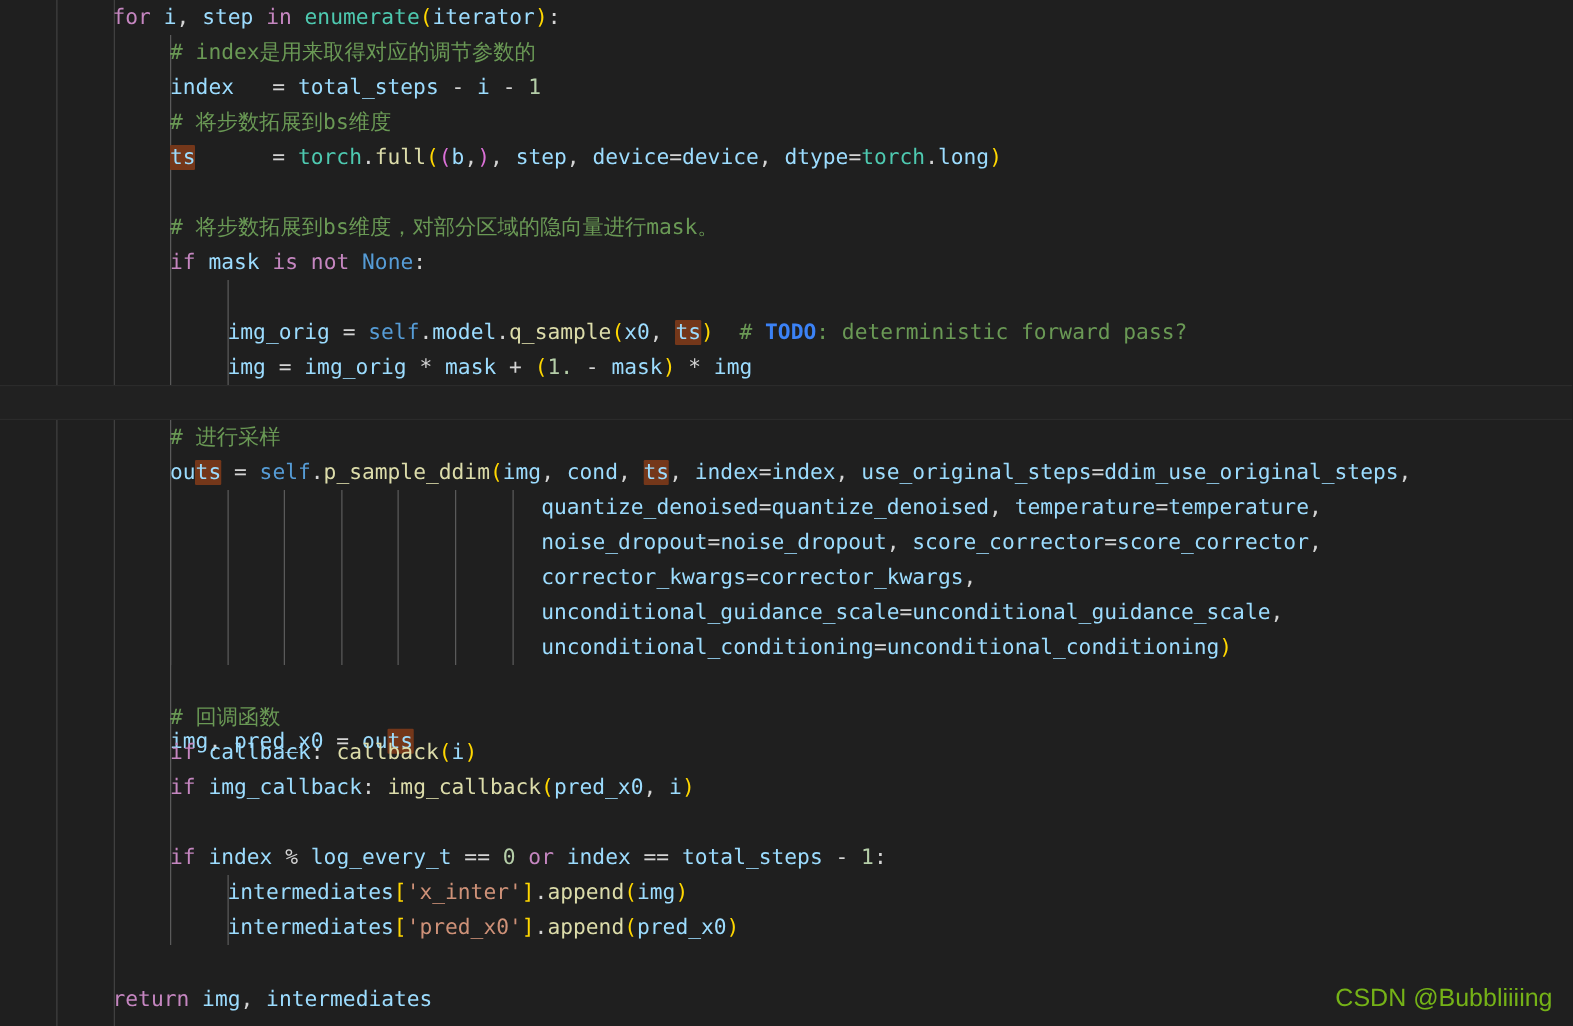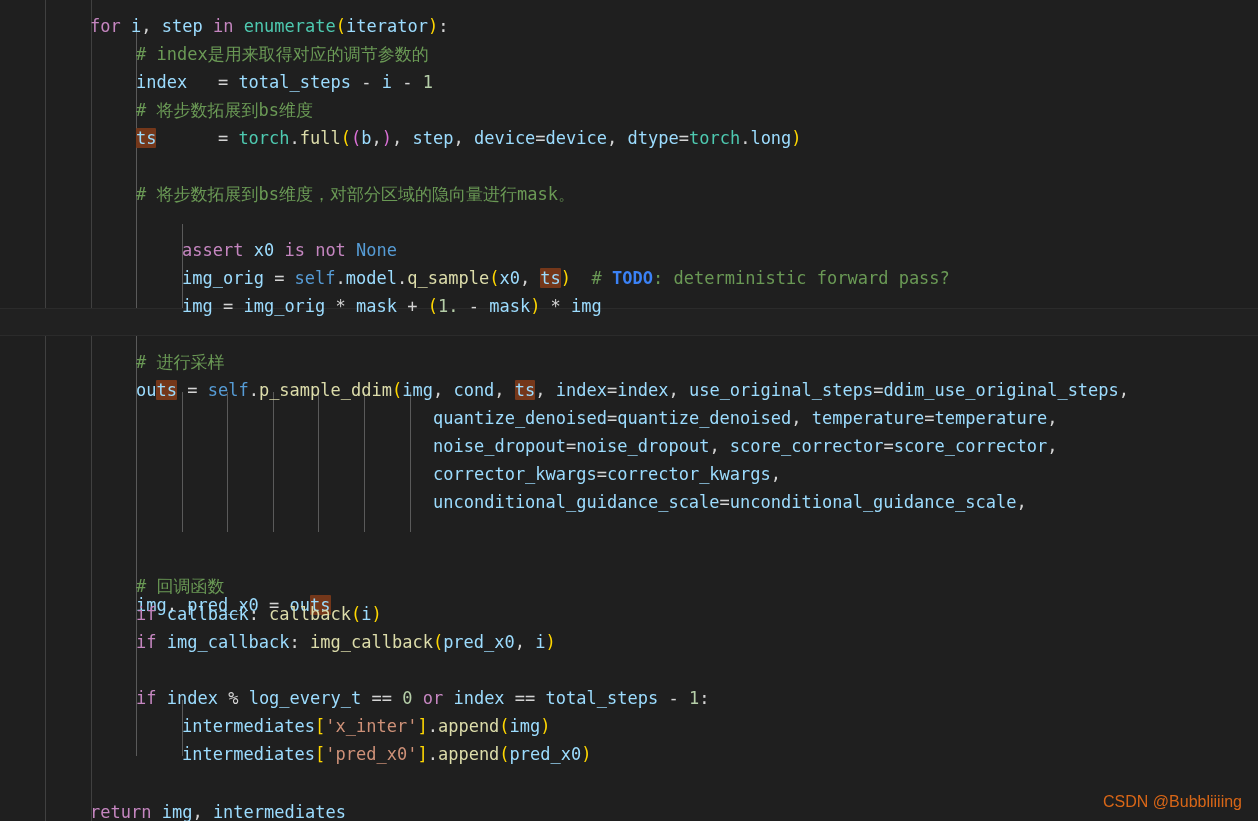--- a/index.html
+++ b/index.html
@@ -50,21 +50,21 @@
     line-height: 28px;
     white-space: pre;
     font-size: 17px;
     font-family: "DejaVu Sans Mono", "Liberation Mono", monospace;
     letter-spacing: 0px;
   }
 
   .line .txt {
     position: absolute;
     left: 0;
-    top: 12px;
+    top: 0;
     white-space: pre;
   }
 
   
   .current-line {
     position: absolute;
     left: 0;
     right: 0;
     height: 28px;
     background: #212121;
@@ -100,22 +100,22 @@
   .match {
     background: #74371a;
     border-radius: 1px;
   }
 
   
   .watermark {
     position: absolute;
     right: 16px;
     bottom: 10px;
-    color: #f97316;
-    font-size: 16px;
+    color: #84cc16;
+    font-size: 20px;
     font-family: "Liberation Sans", sans-serif;
     opacity: 0.85;
     pointer-events: none;
     user-select: none;
   }
 </style>
 </head>
 <body>
 
 <div id="editor">
@@ -140,30 +140,31 @@
     </div>
 
   <div class="code-surface" id="code-surface">
       <div class="line" style="top: 0px;"><span class="txt" style="left: 90px;"><span class="kw">for</span><span class="op"> </span><span class="var">i</span><span class="op">, </span><span class="var">step</span><span class="op"> </span><span class="kw">in</span><span class="op"> </span><span class="cls">enumerate</span><span class="b1">(</span><span class="var">iterator</span><span class="b1">)</span><span class="op">:</span></span></div>
       <div class="line" style="top: 28px;"><span class="txt" style="left: 136px;"><span class="cmt"># index是用来取得对应的调节参数的</span></span></div>
       <div class="line" style="top: 56px;"><span class="txt" style="left: 136px;"><span class="var">index</span><span class="op">   = </span><span class="var">total_steps</span><span class="op"> - </span><span class="var">i</span><span class="op"> - </span><span class="num">1</span></span></div>
       <div class="line" style="top: 84px;"><span class="txt" style="left: 136px;"><span class="cmt"># 将步数拓展到bs维度</span></span></div>
       <div class="line" style="top: 112px;"><span class="txt" style="left: 136px;"><span class="var match">ts</span><span class="op">      = </span><span class="cls">torch</span><span class="op">.</span><span class="fn">full</span><span class="b1">(</span><span class="b2">(</span><span class="var">b</span><span class="op">,</span><span class="b2">)</span><span class="op">, </span><span class="var">step</span><span class="op">, </span><span class="var">device</span><span class="op">=</span><span class="var">device</span><span class="op">, </span><span class="var">dtype</span><span class="op">=</span><span class="cls">torch</span><span class="op">.</span><span class="var">long</span><span class="b1">)</span></span></div>
       <div class="line" style="top: 140px;"><span class="txt" style="left: 0px;"></span></div>
       <div class="line" style="top: 168px;"><span class="txt" style="left: 136px;"><span class="cmt"># 将步数拓展到bs维度，对部分区域的隐向量进行mask。</span></span></div>
-      <div class="line" style="top: 224px;"><span class="txt" style="left: 182px;"><span class="kw">assert</span><span class="op"> </span><span class="var">x0</span><span class="op"> </span><span class="kw">is</span><span class="op"> </span><span class="kw">not</span><span class="op"> </span><span class="const">None</span></span></div>
+      <div class="line" style="top: 196px;"><span class="txt" style="left: 136px;"><span class="kw">if</span><span class="op"> </span><span class="var">mask</span><span class="op"> </span><span class="kw">is</span><span class="op"> </span><span class="kw">not</span><span class="op"> </span><span class="const">None</span><span class="op">:</span></span></div>
       <div class="line" style="top: 252px;"><span class="txt" style="left: 182px;"><span class="var">img_orig</span><span class="op"> = </span><span class="const">self</span><span class="op">.</span><span class="var">model</span><span class="op">.</span><span class="fn">q_sample</span><span class="b1">(</span><span class="var">x0</span><span class="op">, </span><span class="var match">ts</span><span class="b1">)</span><span class="op">  </span><span class="cmt"># </span><span class="todo">TODO</span><span class="cmt">: deterministic forward pass?</span></span></div>
       <div class="line" style="top: 280px;"><span class="txt" style="left: 182px;"><span class="var">img</span><span class="op"> = </span><span class="var">img_orig</span><span class="op"> * </span><span class="var">mask</span><span class="op"> + </span><span class="b1">(</span><span class="num">1.</span><span class="op"> - </span><span class="var">mask</span><span class="b1">)</span><span class="op"> * </span><span class="var">img</span></span></div>
       <div class="line" style="top: 308px;"><span class="txt" style="left: 0px;"></span></div>
       <div class="line" style="top: 336px;"><span class="txt" style="left: 136px;"><span class="cmt"># 进行采样</span></span></div>
       <div class="line" style="top: 364px;"><span class="txt" style="left: 136px;"><span class="var">ou<span class="match">ts</span></span><span class="op"> = </span><span class="const">self</span><span class="op">.</span><span class="fn">p_sample_ddim</span><span class="b1">(</span><span class="var">img</span><span class="op">, </span><span class="var">cond</span><span class="op">, </span><span class="var match">ts</span><span class="op">, </span><span class="var">index</span><span class="op">=</span><span class="var">index</span><span class="op">, </span><span class="var">use_original_steps</span><span class="op">=</span><span class="var">ddim_use_original_steps</span><span class="op">,</span></span></div>
       <div class="line" style="top: 392px;"><span class="txt" style="left: 433px;"><span class="var">quantize_denoised</span><span class="op">=</span><span class="var">quantize_denoised</span><span class="op">, </span><span class="var">temperature</span><span class="op">=</span><span class="var">temperature</span><span class="op">,</span></span></div>
       <div class="line" style="top: 448px;"><span class="txt" style="left: 433px;"><span class="var">corrector_kwargs</span><span class="op">=</span><span class="var">corrector_kwargs</span><span class="op">,</span></span></div>
       <div class="line" style="top: 420px;"><span class="txt" style="left: 433px;"><span class="var">noise_dropout</span><span class="op">=</span><span class="var">noise_dropout</span><span class="op">, </span><span class="var">score_corrector</span><span class="op">=</span><span class="var">score_corrector</span><span class="op">,</span></span></div>
       <div class="line" style="top: 476px;"><span class="txt" style="left: 433px;"><span class="var">unconditional_guidance_scale</span><span class="op">=</span><span class="var">unconditional_guidance_scale</span><span class="op">,</span></span></div>
+      <div class="line" style="top: 504px;"><span class="txt" style="left: 433px;"><span class="var">unconditional_conditioning</span><span class="op">=</span><span class="var">unconditional_conditioning</span><span class="b1">)</span></span></div>
       <div class="line" style="top: 532px; margin-top: 47px;"><span class="txt" style="left: 136px;"><span class="var">img</span><span class="op">, </span><span class="var">pred_x0</span><span class="op"> = </span><span class="var">ou<span class="match">ts</span></span></span></div>
       <div class="line" style="top: 560px;"><span class="txt" style="left: 136px;"><span class="cmt"># 回调函数</span></span></div>
       <div class="line" style="top: 588px;"><span class="txt" style="left: 136px;"><span class="kw">if</span><span class="op"> </span><span class="var">callback</span><span class="op">: </span><span class="fn">callback</span><span class="b1">(</span><span class="var">i</span><span class="b1">)</span></span></div>
       <div class="line" style="top: 616px;"><span class="txt" style="left: 136px;"><span class="kw">if</span><span class="op"> </span><span class="var">img_callback</span><span class="op">: </span><span class="fn">img_callback</span><span class="b1">(</span><span class="var">pred_x0</span><span class="op">, </span><span class="var">i</span><span class="b1">)</span></span></div>
       <div class="line" style="top: 644px;"><span class="txt" style="left: 0px;"></span></div>
       <div class="line" style="top: 672px;"><span class="txt" style="left: 136px;"><span class="kw">if</span><span class="op"> </span><span class="var">index</span><span class="op"> % </span><span class="var">log_every_t</span><span class="op"> == </span><span class="num">0</span><span class="op"> </span><span class="kw">or</span><span class="op"> </span><span class="var">index</span><span class="op"> == </span><span class="var">total_steps</span><span class="op"> - </span><span class="num">1</span><span class="op">:</span></span></div>
       <div class="line" style="top: 700px;"><span class="txt" style="left: 182px;"><span class="var">intermediates</span><span class="b1">[</span><span class="str">'x_inter'</span><span class="b1">]</span><span class="op">.</span><span class="fn">append</span><span class="b1">(</span><span class="var">img</span><span class="b1">)</span></span></div>
       <div class="line" style="top: 728px;"><span class="txt" style="left: 182px;"><span class="var">intermediates</span><span class="b1">[</span><span class="str">'pred_x0'</span><span class="b1">]</span><span class="op">.</span><span class="fn">append</span><span class="b1">(</span><span class="var">pred_x0</span><span class="b1">)</span></span></div>
       <div class="line" style="top: 756px;"><span class="txt" style="left: 0px;"></span></div>
       <div class="line" style="top: 786px;"><span class="txt" style="left: 90px;"><span class="kw">return</span><span class="op"> </span><span class="var">img</span><span class="op">, </span><span class="var">intermediates</span></span></div>

